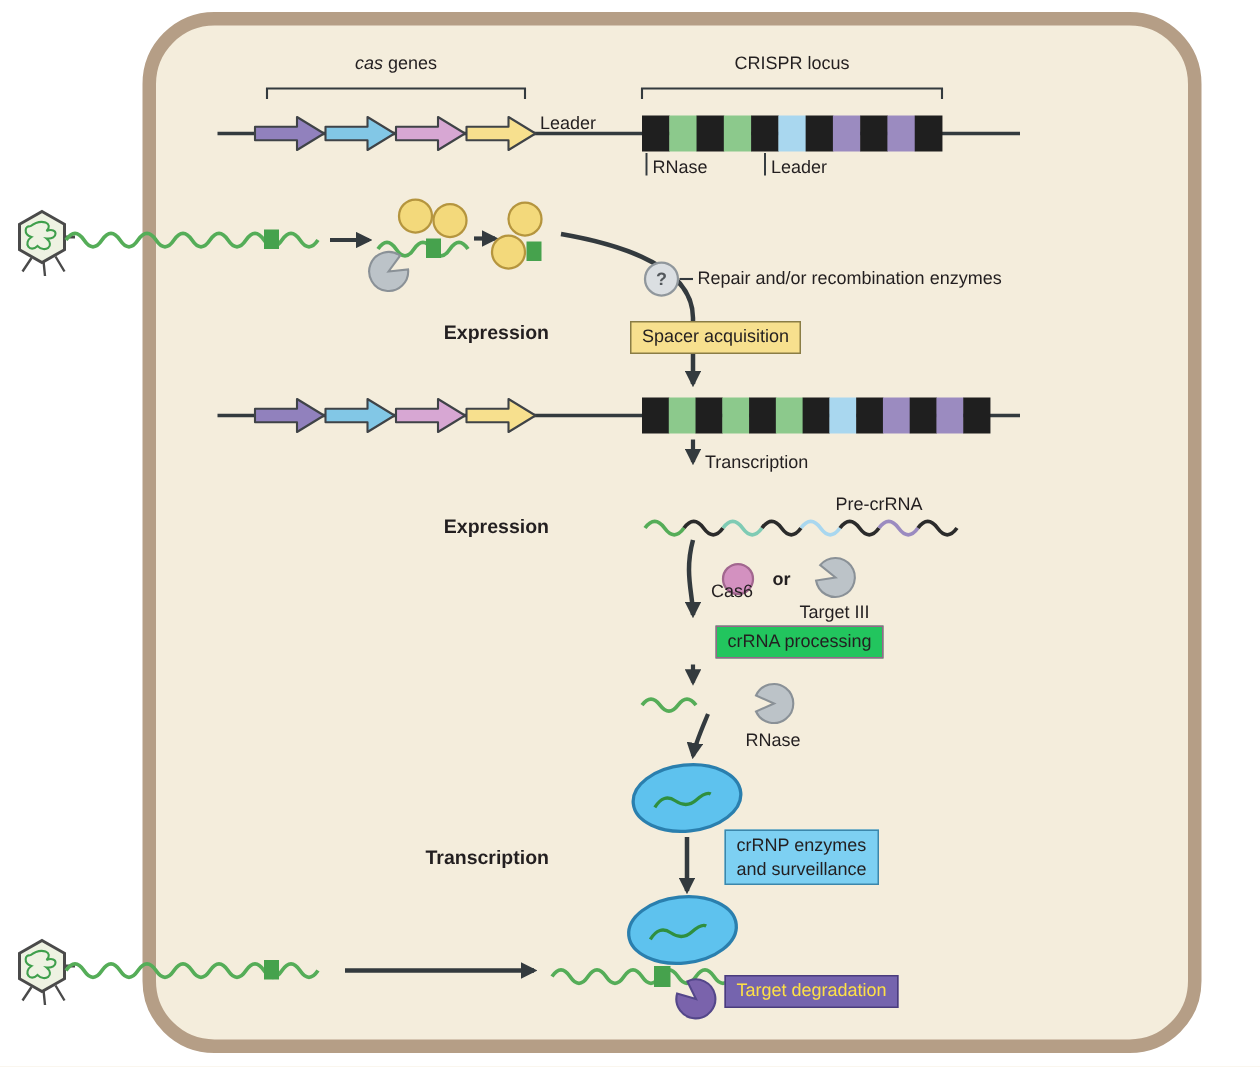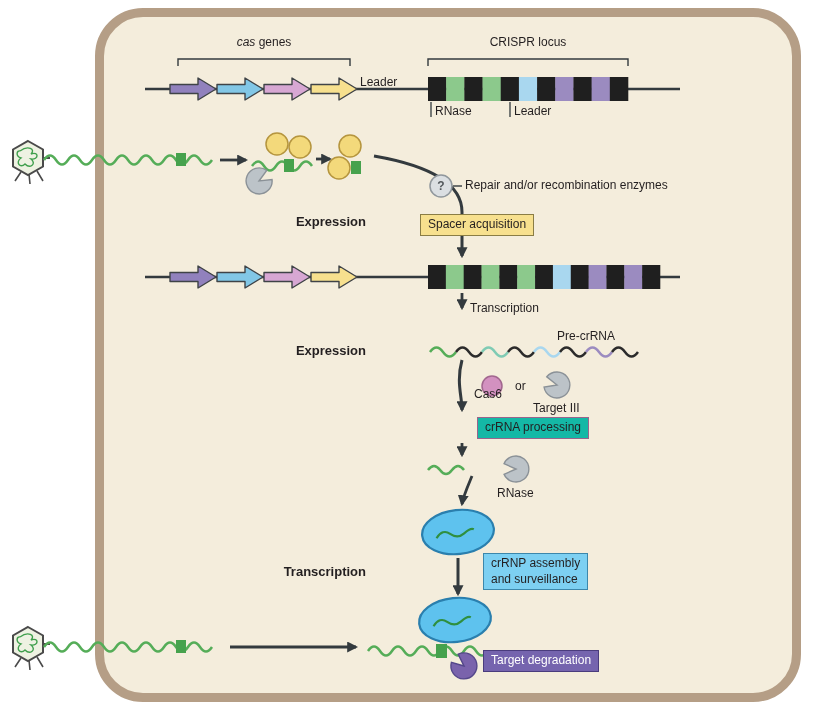--- a/index.html
+++ b/index.html
@@ -21,23 +21,23 @@
     position:absolute; font-size:12px; color:#231f20; white-space:nowrap;
     line-height:1.15;
   }
   .stage-lbl { font-weight:700; font-size:13px; text-align:right; }
   .center { text-align:center; }
   .badge {
     position:absolute; font-size:12px; line-height:1.3; padding:2px 7px;
     border:1px solid #a21caf; color:#231f20; white-space:nowrap;
   }
   .badge-yellow { background:#f7e08e; border-color:#8a7d45; }
-  .badge-pink   { background:#14b8a6; border-color:#99648c; }
+  .badge-pink   { background:#22c55e; border-color:#99648c; }
   .badge-blue   { background:#7dd0f2; border-color:#3c87ab; }
-  .badge-purple { background:#7564ae; border-color:#4a3c7d; color:#ffffff;text-align:right; }
+  .badge-purple { background:#7564ae; border-color:#4a3c7d; color:#fde047;text-align:right; }
   .badge .bline { display:block; }
   .qmark {
     position:absolute; left:434px; top:179px; width:14px; text-align:center;
     font-size:12px; font-weight:700; color:#53585c;
   }
   .ital { font-style:italic; }
 </style>
 </head>
 <body>
 
@@ -194,27 +194,27 @@
   <div class="lbl" style="left:465px; top:179px;">Repair and/or recombination enzymes</div>
 
   <div class="lbl stage-lbl" style="left:266px; top:215px; width:100px;">Expression</div>
   <div class="badge badge-yellow" style="left:420px; top:214px;">Spacer acquisition</div>
 
   <div class="lbl" style="left:470px; top:302px;">Transcription</div>
   <div class="lbl stage-lbl" style="left:266px; top:344px; width:100px;">Expression</div>
   <div class="lbl" style="left:533px; top:330px;margin-left:24px;">Pre-crRNA</div>
 
   <div class="lbl" style="left:474px; top:388px;">Cas6</div>
-  <div class="lbl" style="left:515px; top:380px;">or</div>
+  <div class="lbl" style="left:515px; top:380px;font-weight:bold;">or</div>
   <div class="lbl" style="left:533px; top:402px;">Target III</div>
   <div class="badge badge-pink" style="left:477px; top:417px;">crRNA processing</div>
 
   <div class="lbl" style="left:497px; top:487px;">RNase</div>
 
   <div class="lbl stage-lbl" style="left:262px; top:565px; width:104px;">Transcription</div>
   <div class="badge badge-blue" style="left:483px; top:553px;">
-      <span class="bline">crRNP assembly</span>
+      <span class="bline">crRNP enzymes</span>
       <span class="bline">and surveillance</span>
     </div>
 
   <div class="badge badge-purple" style="left:483px; top:650px;">Target degradation</div>
 
 </div>
 
 </body></html>

